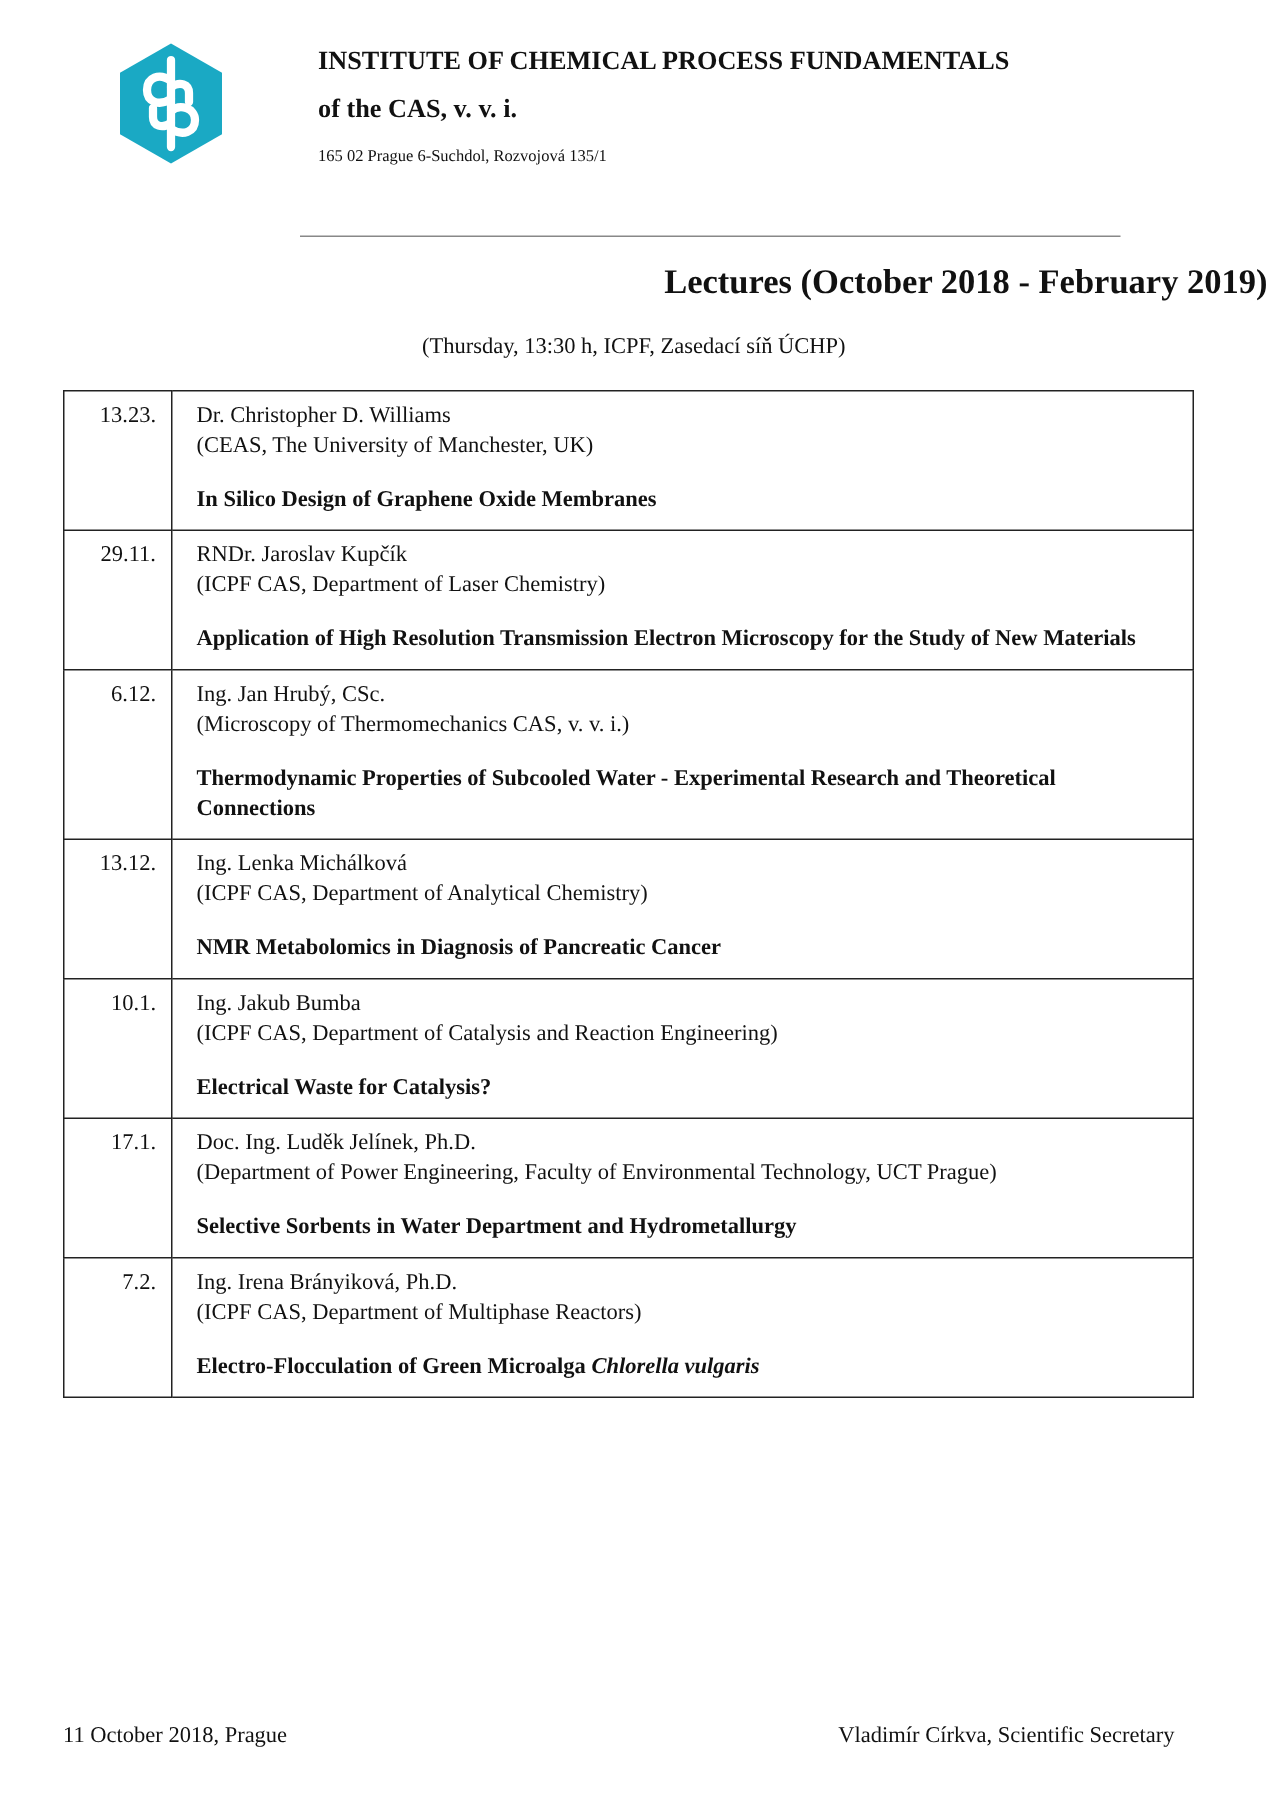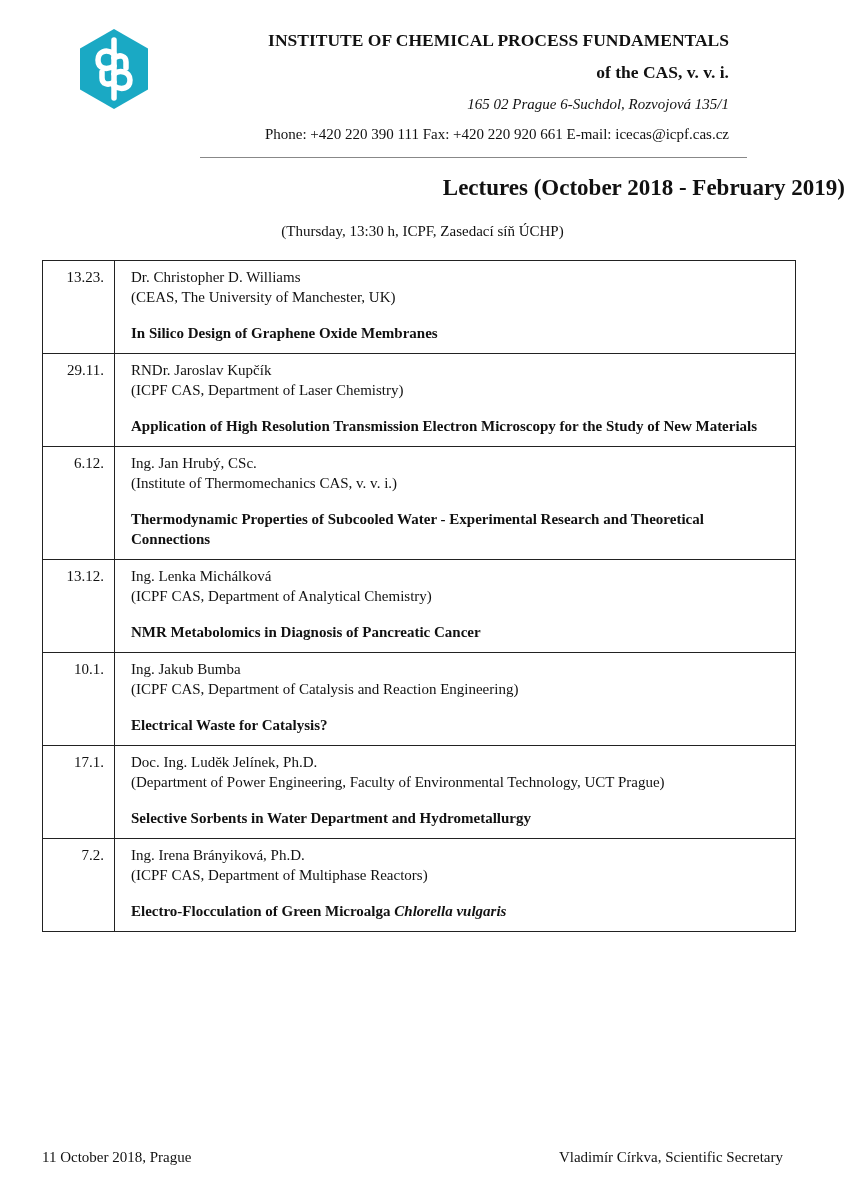--- a/index.html
+++ b/index.html
@@ -1,21 +1,21 @@
 <!DOCTYPE html>
 <html><head>
 <meta charset="utf-8">
 <style>
   html, body { margin: 0; padding: 0; background: #ffffff; }
   body { width: 845px; height: 1200px; position: relative; font-family: "Liberation Serif", "DejaVu Serif", serif; color: #111; overflow: hidden; }
   .logo { position: absolute; left: 78px; top: 28px; width: 72px; height: 82px; }
-  .header { position: absolute; left: 184px; top: 28px; width: 545px; text-align: right; }
+  .header { position: absolute; left: 212px; top: 28px; width: 545px; text-align: left; }
   .inst-name { font-size: 17.5px; font-weight: bold; line-height: 24px; }
   .inst-sub { font-size: 17.5px; font-weight: bold; line-height: 24px; margin-top: 8px; }
-  .address { font-size: 15px; line-height: 20px; margin-top: 10px; font-style: italic; }
+  .address { font-size: 11px; line-height: 20px; margin-top: 10px; }
   .contact { font-size: 15px; line-height: 20px; margin-top: 10px; }
   .hr { position: absolute; left: 200px; top: 157px; width: 547px; border-top: 1px solid #888; }
   .title { position: absolute; left: 0; top: 172px; width: 845px; text-align: right; font-size: 23px; font-weight: bold; line-height: 32px; }
   .subtitle { position: absolute; left: 0; top: 221px; width: 845px; text-align: center; font-size: 15px; line-height: 20px; }
   table.lectures { position: absolute; left: 42px; top: 260px; width: 754px; border-collapse: collapse; }
   table.lectures td { border: 1.5px solid #222; vertical-align: top; font-size: 15px; line-height: 20px; }
   td.date { width: 61px; text-align: right; padding: 6px 10px 0 0; }
   td.info { padding: 6px 12px 10px 16px; }
   .speaker, .affil { display: block; }
   .topic { display: block; font-weight: bold; margin-top: 16px; }
@@ -36,21 +36,20 @@
       <path d="M24 44 L24 50 C24 56, 30 58, 36 54"></path>
       <path d="M36 46 C42 41, 52 44, 52 52 C52 60, 44 63, 36 58"></path>
     </g>
   </svg>
 </div>
 
 <div class="header">
   <div class="inst-name">INSTITUTE OF CHEMICAL PROCESS FUNDAMENTALS</div>
   <div class="inst-sub">of the CAS, v. v. i.</div>
   <div class="address">165 02 Prague 6-Suchdol, Rozvojová 135/1</div>
-  <div class="contact">Phone: +420 220 390 111 Fax: +420 220 920 661 E-mail: icecas@icpf.cas.cz</div>
 </div>
 <div class="hr"></div>
 
 <div class="title">Lectures (October 2018 - February 2019)</div>
 <div class="subtitle">(Thursday, 13:30 h, ICPF, Zasedací síň ÚCHP)</div>
 
 <table class="lectures">
   <tbody>
     <tr>
       <td class="date">13.23.</td>
@@ -65,21 +64,21 @@
       <td class="info">
         <span class="speaker">RNDr. Jaroslav Kupčík</span>
         <span class="affil">(ICPF CAS, Department of Laser Chemistry)</span>
         <span class="topic">Application of High Resolution Transmission Electron Microscopy for the Study of New Materials</span>
       </td>
     </tr>
     <tr>
       <td class="date">6.12.</td>
       <td class="info">
         <span class="speaker">Ing. Jan Hrubý, CSc.</span>
-        <span class="affil">(Institute of Thermomechanics CAS, v. v. i.)</span>
+        <span class="affil">(Microscopy of Thermomechanics CAS, v. v. i.)</span>
         <span class="topic">Thermodynamic Properties of Subcooled Water - Experimental Research and Theoretical Connections</span>
       </td>
     </tr>
     <tr>
       <td class="date">13.12.</td>
       <td class="info">
         <span class="speaker">Ing. Lenka Michálková</span>
         <span class="affil">(ICPF CAS, Department of Analytical Chemistry)</span>
         <span class="topic">NMR Metabolomics in Diagnosis of Pancreatic Cancer</span>
       </td>

